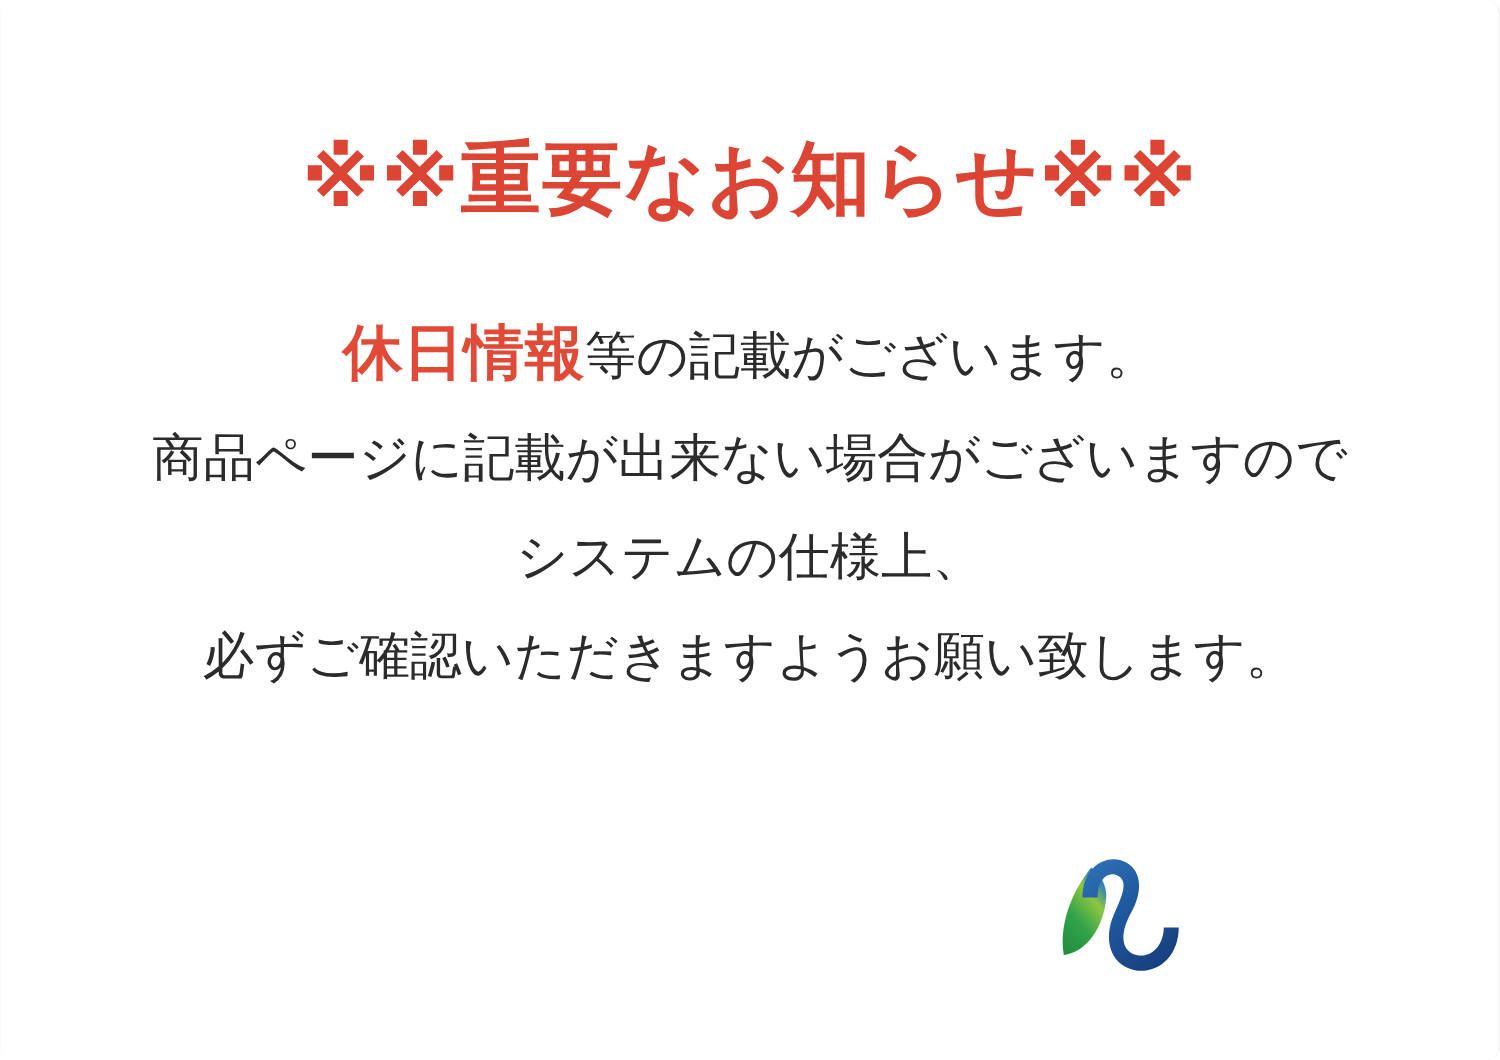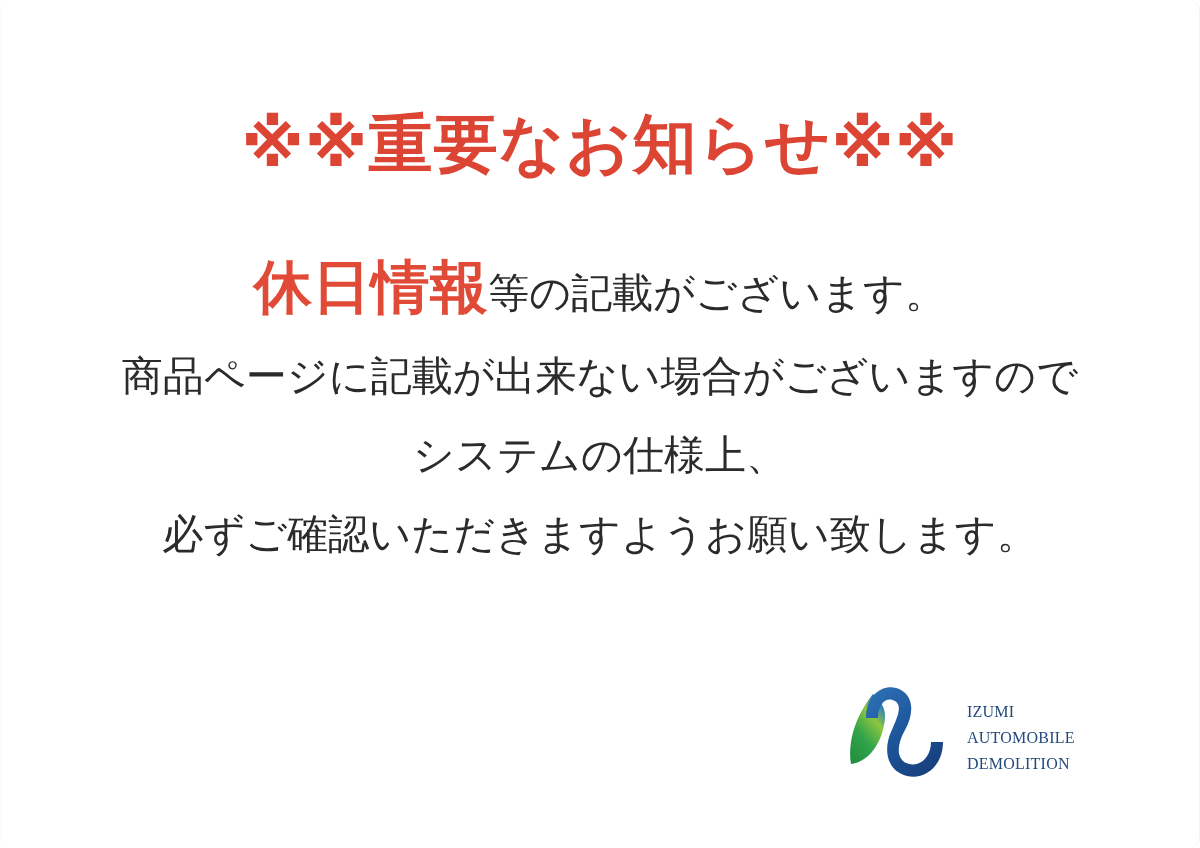--- a/index.html
+++ b/index.html
@@ -61,21 +61,21 @@
 
   .line-1  { margin: 0 0 44px 0; }
   .line-2  { margin: 0 0 40px 0; }
   .line-3  { margin: 0 0 38px 0; }
   .line-4  { margin: 0 0 38px 0; }
   .line-5  { margin: 0; }
 
   
   .emph-red {
     color: #e04a36;
-    font-size: 58px;
+    font-size: 48px;
     font-weight: 700;
     letter-spacing: 0.01em;
     vertical-align: baseline;
   }
 
   
   .logo-block {
     position: absolute;
     left: 838px;
     top: 672px;
@@ -161,20 +161,15 @@
                C 76 24, 74 42, 66 56
                C 58 70, 56 86, 70 90
                C 82 93, 92 82, 92 68
                L 104 68
                C 104 92, 86 106, 68 102
                C 48 97, 44 76, 52 58
                C 58 44, 64 32, 56 27
                C 48 22, 39 29, 39 44 Z" fill="url(#swirlGrad)"></path>
     </svg>
 
-    <div class="logo-wordmark">
-      <span class="logo-word">Izumi</span>
-      <span class="logo-word">Automobile</span>
-      <span class="logo-word">Demolition</span>
-    </div>
   </div>
 
 </div>
 
 </body></html>

